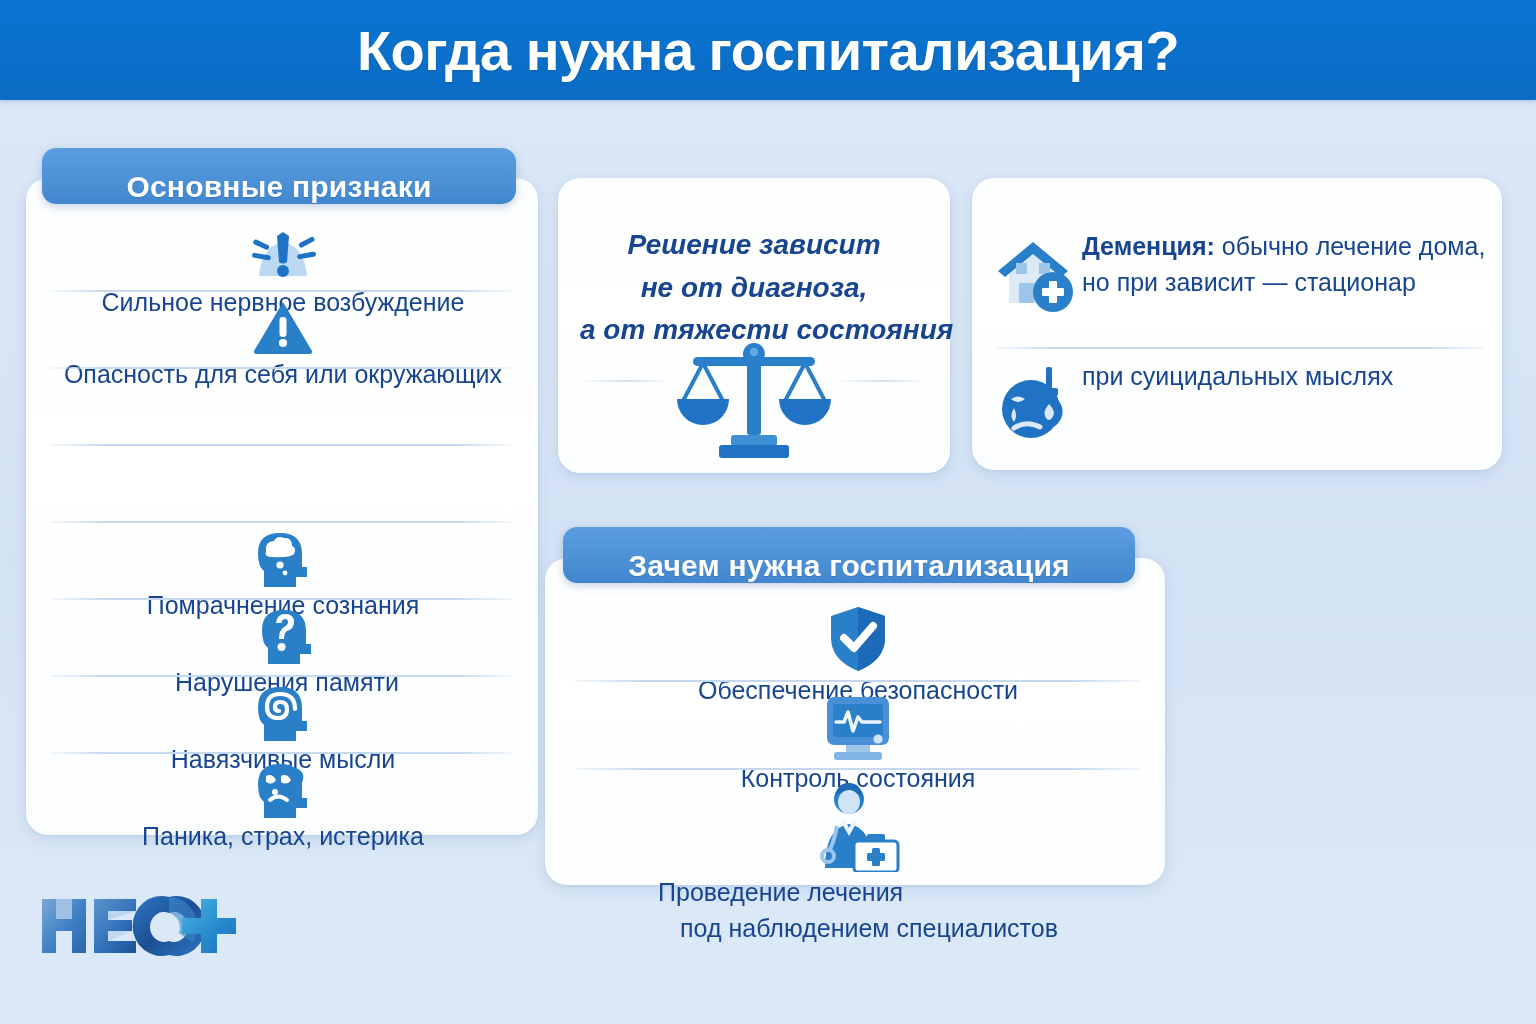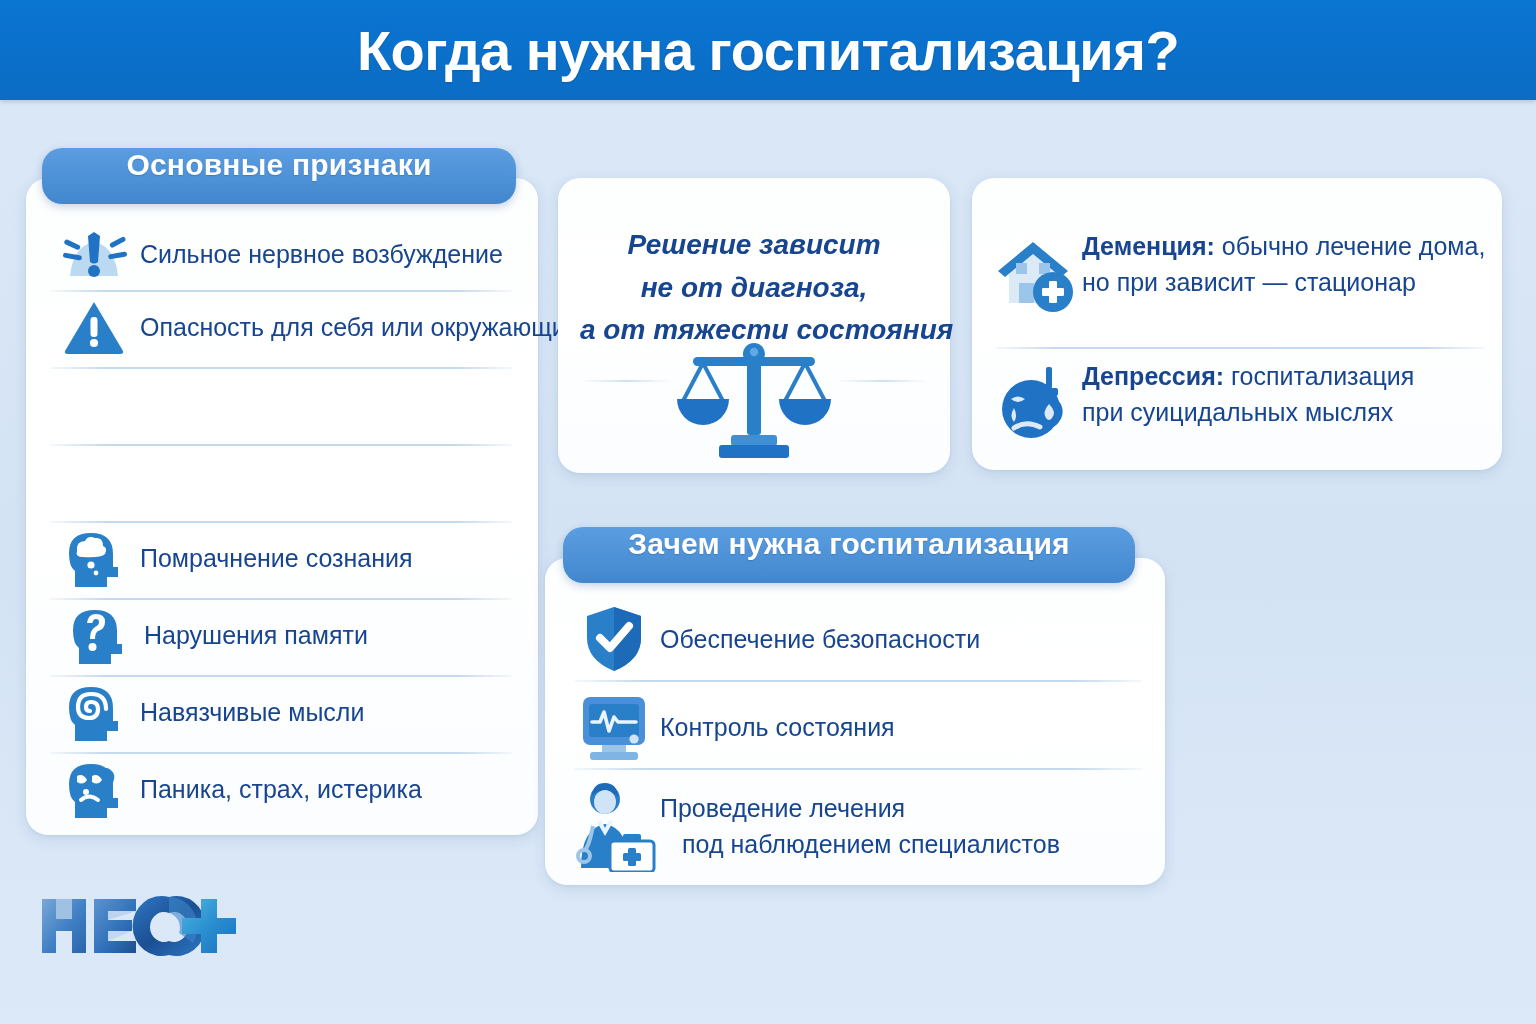--- a/index.html
+++ b/index.html
@@ -34,33 +34,34 @@
   
   .card{
     position:absolute;
     background:linear-gradient(180deg,#fdfefe 0%,#ffffff 45%,#fbfdff 100%);
     border-radius:22px;
     box-shadow:0 4px 14px rgba(40,90,150,.13), 0 1px 3px rgba(40,90,150,.08);
   }
   .pill{
     position:absolute;
     background:linear-gradient(180deg,#5b9de0 0%,#4287ce 100%);
-    border-radius:20px;
-    display:flex;align-items:flex-start;justify-content:center;
+    border-radius:14px;
+    display:flex;align-items:flex-end;justify-content:center;
     box-shadow:0 3px 8px rgba(30,85,150,.25);
     z-index:4;
   }
   .pill span{
     color:#fff;font-weight:700;font-size:30px;letter-spacing:.2px;
     white-space:nowrap;text-shadow:0 1px 1px rgba(0,40,90,.20);
   }
   .row{
     display:flex;align-items:center;
     position:relative;
     box-sizing:border-box;
+    flex-direction:column;
   }
   .row .ico{
     flex:0 0 auto;
     display:flex;align-items:center;justify-content:center;
   }
   .row .txt{
     color:#17458f;
     font-size:25px;font-weight:400;line-height:1.28;
     font-family:"Liberation Sans",sans-serif;
     white-space:nowrap;
@@ -248,21 +249,20 @@
         <path d="M15 35 Q22 30 29 35 Q22 41 15 35 Z" fill="#dceaf8"></path>
         <path d="M18 44 Q22 52 18 58 Q13 52 18 44 Z" fill="#dceaf8"></path>
         <path d="M18 64 Q30 56 44 63" fill="none" stroke="#dceaf8" stroke-width="5" stroke-linecap="round"></path>
         <rect x="50" y="3" width="6" height="22" rx="2" fill="#1f72c4"></rect>
         <rect x="44" y="24" width="18" height="8" rx="2" fill="#1f72c4"></rect>
         <path d="M53 32 Q36 44 46 57 Q53 65 60 57 Q70 44 53 32 Z" fill="none" stroke="#1f72c4" stroke-width="6"></path>
         <path d="M53 40 Q46 48 50 54 Q53 58 56 54 Q61 48 53 40 Z" fill="#dceaf8"></path>
       </svg>
     </div>
     <div class="ex-txt">
-      <span><b>Депрессия:</b><span> госпитализация</span></span>
       <span class="l2">при суицидальных мыслях</span>
     </div>
   </div>
 
   <div class="card" style="left:545px;top:558px;width:620px;height:327px;"></div>
   <div class="pill" style="left:563px;top:527px;width:572px;height:56px;">
     <span>Зачем нужна госпитализация</span>
   </div>
 
   <div class="row" style="position:absolute;left:568px;top:604px;width:580px;height:70px;">

